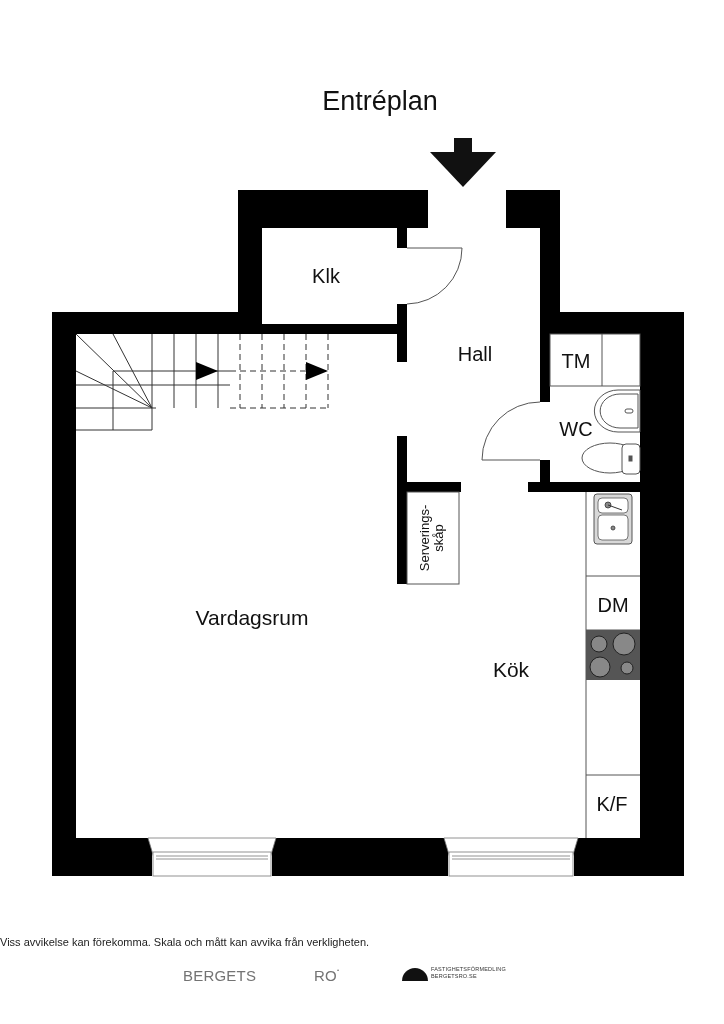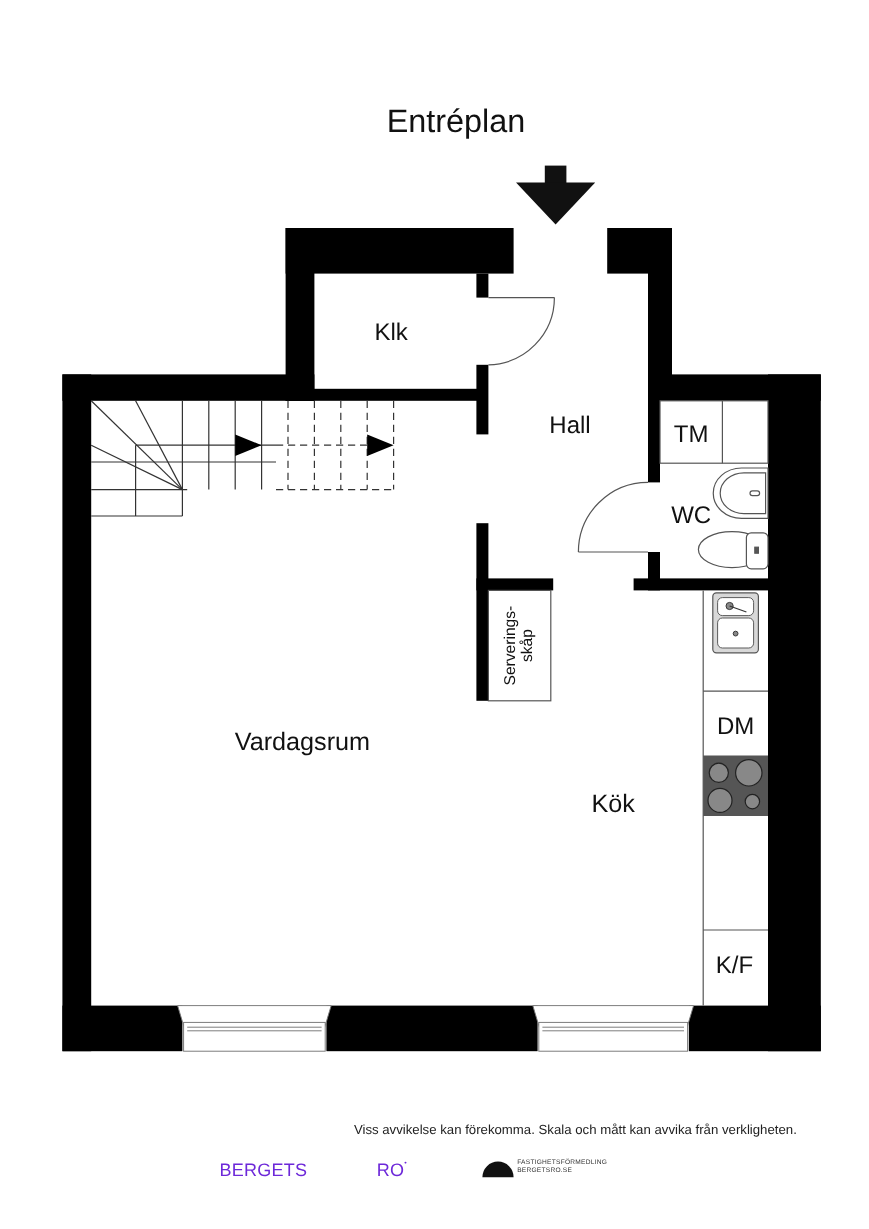--- a/index.html
+++ b/index.html
@@ -1,21 +1,21 @@
 <!DOCTYPE html>
 <html><head>
   <meta charset="utf-8">
   <style>
     html, body { margin: 0; padding: 0; background: #ffffff; }
     body { width: 724px; height: 1024px; position: relative; overflow: hidden; font-family: "Liberation Sans", sans-serif; color: #111; }
     .title { position: absolute; left: 0; width: 760px; top: 86px; text-align: center; font-size: 27px; color: #111; }
     svg.plan { position: absolute; left: 0; top: 0; }
     .room-label { font-family: "Liberation Sans", sans-serif; fill: #111; }
-    .footer-note { position: absolute; top: 936px; left: 0; width: 664px; text-align: right; font-size: 11px; color: #222; }
-    .brand { position: absolute; top: 967px; font-size: 15px; color: #6d28d9; letter-spacing: 0.2px; }
+    .footer-note { position: absolute; top: 936px; left: 0; width: 664px; text-align: left; font-size: 11px; color: #222; }
+    .brand { position: absolute; top: 967px; font-size: 15px; color: #737373; letter-spacing: 0.2px; }
     .brand-bergets { left: 183px; }
     .brand-ro { left: 314px; }
     .brand-ro sup { font-size: 6px; vertical-align: top; }
     .brand-logo { position: absolute; left: 402px; top: 966px; width: 30px; height: 16px; }
     .brand-logo .dome { width: 26px; height: 13px; background: #111; border-radius: 13px 13px 0 0; margin-top: 2px; }
     .brand-tag { position: absolute; left: 431px; top: 966px; font-size: 5.5px; line-height: 7px; color: #333; letter-spacing: 0.2px; }
   </style>
 </head>
 <body>
 

